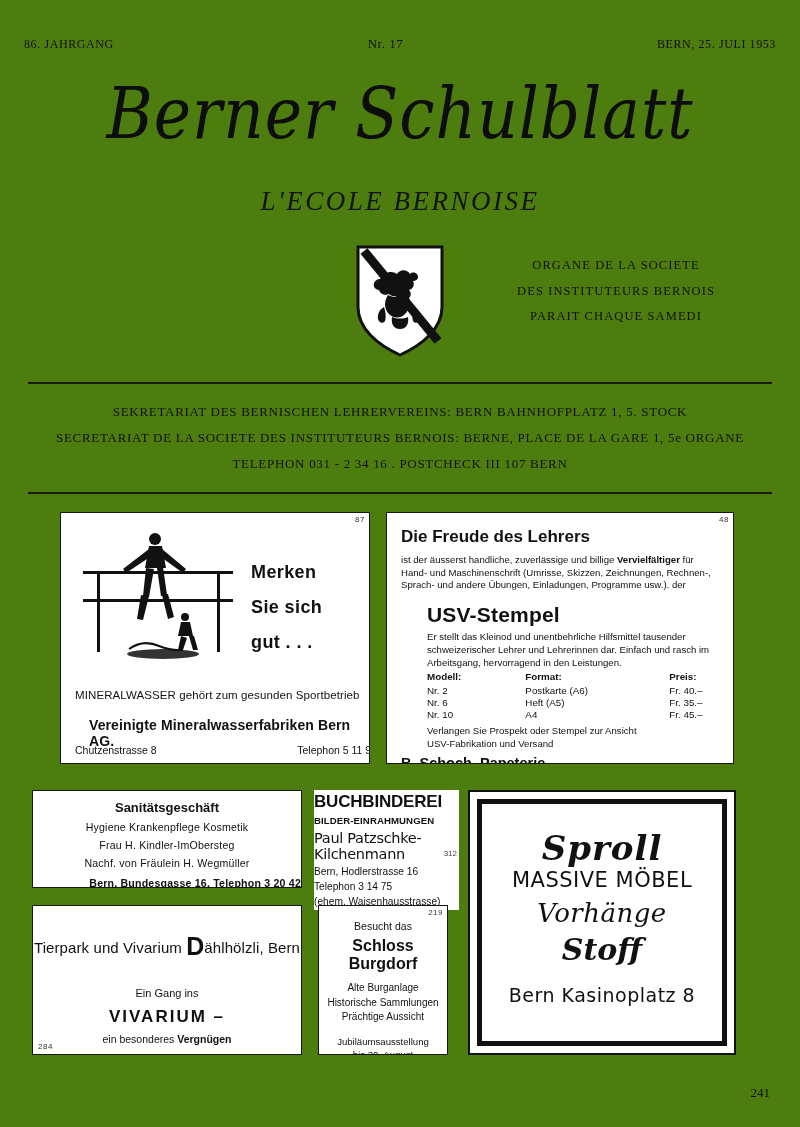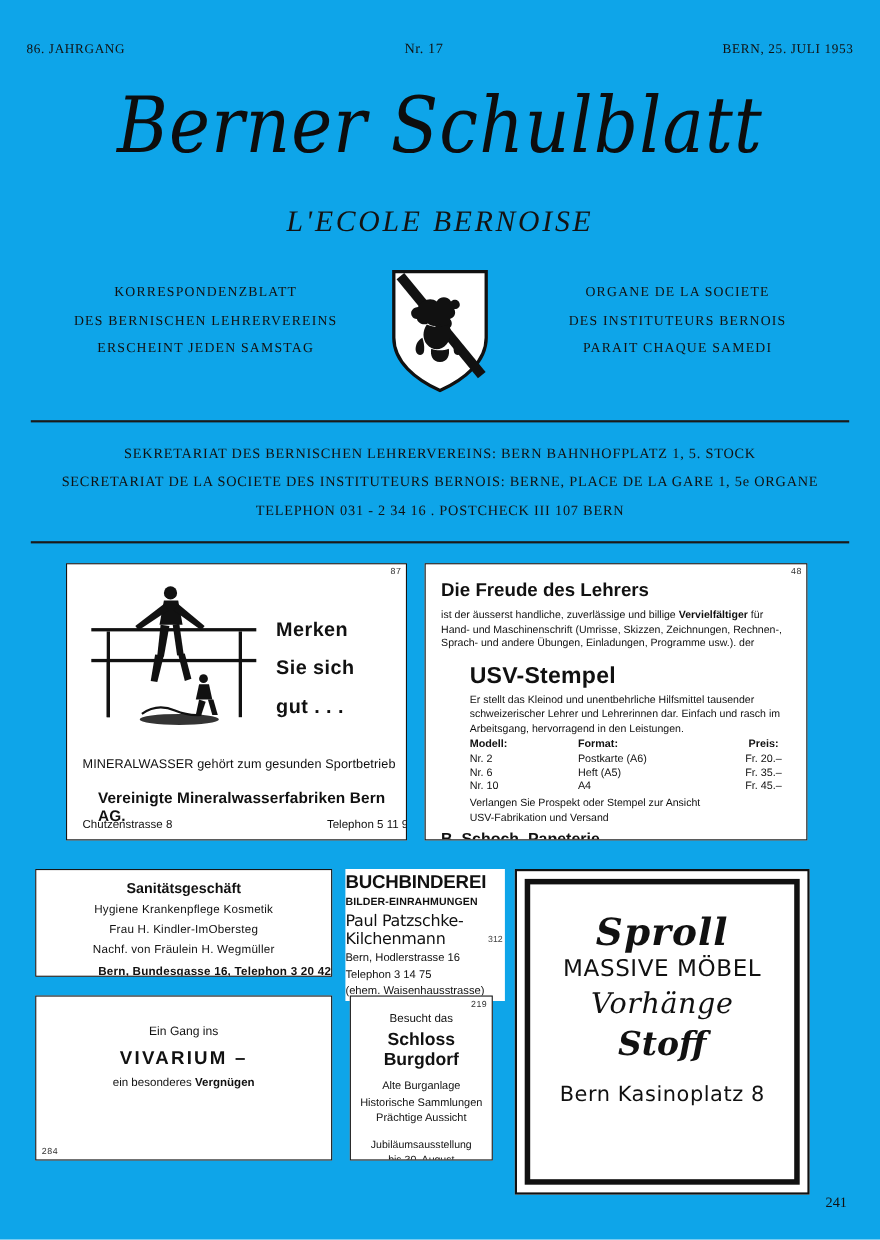--- a/index.html
+++ b/index.html
@@ -12,21 +12,21 @@
     height: 1127px;
     position: relative;
     font-family: "Liberation Serif", serif;
     color: #111111;
     overflow: hidden;
   }
   .page {
     position: absolute;
     left: 0; top: 0;
     width: 800px; height: 1127px;
-    background: #0ea5e9;
+    background: #4d7c0f;
   }
 
   
   .masthead-line {
     position: absolute;
     left: 24px; top: 36px;
     width: 752px;
     display: flex;
     justify-content: space-between;
     align-items: baseline;
@@ -206,21 +206,21 @@
     width: 292px;
     border-collapse: collapse;
     font-family: "Liberation Sans", sans-serif;
     font-size: 9.8px;
   }
   .ad2 th {
     text-align: left; font-weight: bold; padding: 0 0 2px 0;
   }
   .ad2 td { padding: 0.5px 0; }
   .ad2 .c2 { padding-left: 58px; }
-  .ad2 .c3 { text-align: center; padding-left: 60px; }
+  .ad2 .c3 { text-align: left; padding-left: 60px; }
   .ad2 .note {
     position: absolute; left: 40px; top: 212px;
     font-family: "Liberation Sans", sans-serif;
     font-size: 9.6px; line-height: 1.35;
   }
   .ad2 .firm {
     position: absolute; left: 14px; top: 242px;
     font-family: "Liberation Sans", sans-serif;
     font-weight: bold; font-size: 14.5px;
   }
@@ -281,21 +281,21 @@
 
   
   .ad6 { left: 318px; top: 905px; width: 130px; height: 150px; text-align: center; }
   .ad6 .l1 { font-family: "Liberation Sans", sans-serif; font-size: 10.5px; margin-top: 14px; }
   .ad6 .l2 { font-family: "Liberation Sans", sans-serif; font-weight: bold; font-size: 16px; margin-top: 5px; }
   .ad6 .l3 { font-family: "Liberation Sans", sans-serif; font-weight: bold; font-size: 16px; }
   .ad6 .l4 { font-family: "Liberation Sans", sans-serif; font-size: 10px; margin-top: 8px; line-height: 1.45; }
   .ad6 .l5 { font-family: "Liberation Sans", sans-serif; font-size: 9.6px; margin-top: 10px; line-height: 1.45; }
 
   
-  .ad7 { left: 468px; top: 790px; width: 268px; height: 296px; border: 2.5px solid #111; }
+  .ad7 { left: 468px; top: 790px; width: 268px; height: 265px; border: 2.5px solid #111; }
   .ad7 .inner {
     position: absolute; left: 7px; top: 7px; right: 7px; bottom: 7px;
     border: 5px solid #111;
   }
   .ad7 .inner::before {
     content: "";
     position: absolute; left: 2px; top: 2px; right: 2px; bottom: 2px;
     border: 1px dotted #fff;
   }
   .ad7 .txt { position: absolute; left: 0; right: 0; text-align: center; }
@@ -335,25 +335,20 @@
   <div class="masthead-line">
     <span class="vol">86. JAHRGANG</span>
     <span class="issue">Nr. 17</span>
     <span class="place">BERN, 25. JULI 1953</span>
   </div>
 
   <div class="title-main">Berner Schulblatt</div>
   <div class="title-sub">L'ECOLE BERNOISE</div>
 
   <div class="crest-row">
-    <div class="side-col side-left">
-      <div>KORRESPONDENZBLATT</div>
-      <div>DES BERNISCHEN LEHRERVEREINS</div>
-      <div>ERSCHEINT JEDEN SAMSTAG</div>
-    </div>
 
     <svg class="crest" viewBox="0 0 112 112">
       <path d="M14 2 H98 V62 C98 84 78 100 56 110 C34 100 14 84 14 62 Z" fill="#ffffff" stroke="#111" stroke-width="3"></path>
       <path d="M20 6 L94 96" stroke="#111" stroke-width="9" fill="none"></path>
       <g fill="#111">
         <path d="M36 34 c4 -7 12 -9 17 -5 c3 -5 10 -5 13 0 c3 -3 8 -1 8 3 c0 3 -3 4 -5 4 c2 4 0 8 -4 9 c3 3 2 8 -2 9 c-4 1 -7 -2 -7 -5 c-3 3 -8 3 -11 0 c-4 2 -9 0 -10 -4 c-4 0 -6 -4 -5 -7 c1 -2 3 -4 6 -4 z"></path>
         <path d="M44 50 c6 3 14 3 20 0 c3 6 2 13 -2 18 c-5 6 -13 6 -18 0 c-4 -5 -4 -12 0 -18 z"></path>
         <path d="M40 62 c-4 2 -7 7 -6 12 c1 4 5 5 7 2 c1 -3 1 -8 -1 -14 z"></path>
         <path d="M70 62 c4 2 7 7 6 12 c-1 4 -5 5 -7 2 c-1 -3 -1 -8 1 -14 z"></path>
         <path d="M48 72 c5 2 11 2 16 0 c1 6 -1 12 -8 12 c-7 0 -9 -6 -8 -12 z"></path>
@@ -426,21 +421,21 @@
       <table>
         <tbody>
             <tr>
           <th>Modell:</th>
           <th class="c2">Format:</th>
           <th class="c3">Preis:</th>
         </tr>
         <tr>
           <td>Nr. 2</td>
           <td class="c2">Postkarte (A6)</td>
-          <td class="c3">Fr. 20.–</td>
+          <td class="c3">Fr. 40.–</td>
         </tr>
         <tr>
           <td>Nr. 6</td>
           <td class="c2">Heft (A5)</td>
           <td class="c3">Fr. 35.–</td>
         </tr>
         <tr>
           <td>Nr. 10</td>
           <td class="c2">A4</td>
           <td class="c3">Fr. 45.–</td>
@@ -467,20 +462,21 @@
       <div class="hd">BUCHBINDEREI</div>
       <div class="sub">BILDER-EINRAHMUNGEN</div>
       <div class="name">Paul Patzschke-Kilchenmann</div>
       <div class="ln">Bern, Hodlerstrasse 16</div>
       <div class="ln">Telephon 3 14 75</div>
       <div class="ln">(ehem. Waisenhausstrasse)</div>
       <span class="num">312</span>
     </div>
 
     <div class="ad ad5">
+      <div class="l1"><span>Tierpark und Vivarium </span><span class="big">D</span><span>ählhölzli, Bern</span></div>
       <div class="l2">Ein Gang ins</div>
       <div class="l3">VIVARIUM –</div>
       <div class="l4"><span>ein besonderes </span><b>Vergnügen</b></div>
       <span class="adnum bl">284</span>
     </div>
 
     <div class="ad ad6">
       <span class="adnum">219</span>
       <div class="l1">Besucht das</div>
       <div class="l2">Schloss</div>

